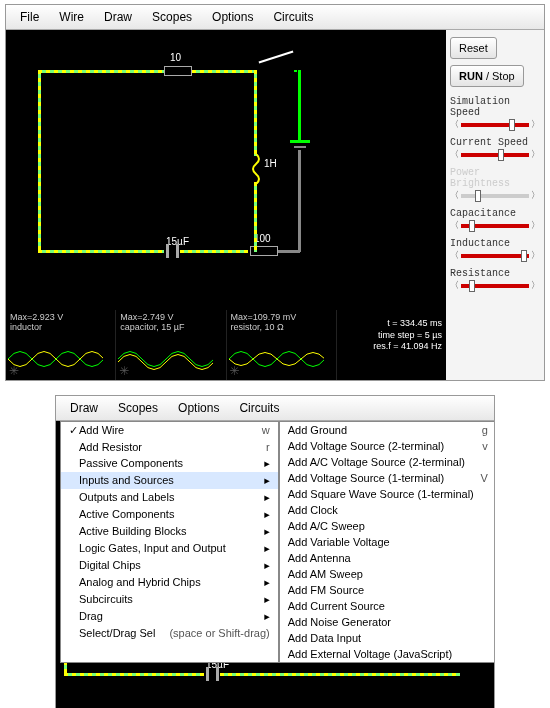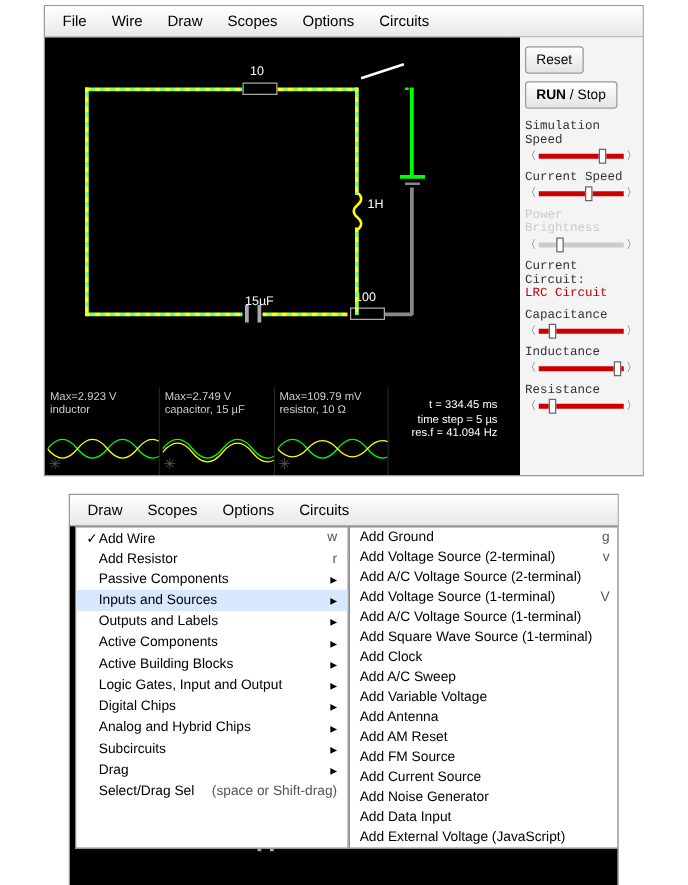--- a/index.html
+++ b/index.html
@@ -19,40 +19,40 @@
   .slider.dim .track { background: #ccc; }
   .slider .thumb { position: absolute; top: -4px; width: 6px; height: 12px; background: #fff; border: 1px solid #666; }
   .arrow { font-size: 9px; color: #444; cursor: pointer; }
   .circuit-name { color: #b00; font-size: 10px; }
   
   .wire { position: absolute; background: repeating-linear-gradient(to right,#ff0 0,#ff0 4px,#7f7 4px,#7f7 8px); }
   .wire.v { background: repeating-linear-gradient(to bottom,#ff0 0,#ff0 4px,#7f7 4px,#7f7 8px); }
   .label-w { position: absolute; color: #fff; font-size: 10px; }
   .comp-box { position: absolute; border: 1px solid #aaa; background: #000; }
   
-  .scopes { position: absolute; bottom: 0; left: 0; right: 14px; height: 70px; display: flex; background: #000; }
+  .scopes { position: absolute; bottom: 0; left: 0; right: 0; height: 70px; display: flex; background: #000; }
   .scope { flex: 1; padding: 2px 4px; color: #ccc; font-size: 9px; position: relative; border-right: 1px solid #222; overflow: hidden; }
   .scope svg { position: absolute; bottom: 4px; left: 2px; }
   .scope-info { flex: 1; color: #fff; font-size: 9px; padding: 8px 4px; line-height: 1.3; text-align: right; }
   .gear { position:absolute; bottom:2px; left:3px; color:#555; font-size:12px;}
   
   .panel2 { width: 440px; margin: 14px auto; border:1px solid #999;}
   .submenu-row { display: flex; }
   .menu-col { background: #fff; border: 1px solid #888; font-size: 11px; }
   .menu-item { padding: 2px 8px; display: flex; justify-content: space-between; cursor: pointer; white-space: nowrap; }
   .menu-item.sel { background: #d8e8ff; }
   .menu-item .k { color: #555; margin-left: 14px; }
   .menu-item .arr { margin-left: 12px; }
   .chk { width:10px; display:inline-block;}
   .canvas2 { background:#000; flex:1; position:relative; height:290px; overflow:hidden;}
 </style>
 </head>
 <body>
 
-<div class="panel" style="width:480px">
+<div class="panel" style="width:540px">
   <div class="menubar" id="menubar1">
       <span>File</span>
       <span>Wire</span>
       <span>Draw</span>
       <span>Scopes</span>
       <span>Options</span>
       <span>Circuits</span>
     </div>
   <div class="app">
     <div class="canvas">
@@ -154,24 +154,20 @@
             <div class="slider-label dim">Power Brightness</div>
             <div class="slider dim">
               <span class="arrow">〈</span>
               <div class="track">
                 <div class="thumb" style="left:20%"></div>
               </div>
               <span class="arrow">〉</span>
             </div>
           </div>
         </div>
-      <div class="slider-group">
-        <div class="slider-label">Current Circuit:</div>
-        <div class="circuit-name">LRC Circuit</div>
-      </div>
       <div id="sliders-b">
           <div class="slider-group">
             <div class="slider-label">Capacitance</div>
             <div class="slider">
               <span class="arrow">〈</span>
               <div class="track">
                 <div class="thumb" style="left:12%"></div>
               </div>
               <span class="arrow">〉</span>
             </div>
@@ -277,45 +273,41 @@
             </div>
             <div class="menu-item">
               <span>Add A/C Voltage Source (2-terminal)</span>
               <span class="k"></span>
             </div>
             <div class="menu-item">
               <span>Add Voltage Source (1-terminal)</span>
               <span class="k">V</span>
             </div>
             <div class="menu-item">
-              <span>Add A/C Voltage Source (1-terminal)</span>
-              <span class="k"></span>
-            </div>
-            <div class="menu-item">
               <span>Add Square Wave Source (1-terminal)</span>
               <span class="k"></span>
             </div>
             <div class="menu-item">
               <span>Add Clock</span>
               <span class="k"></span>
             </div>
             <div class="menu-item">
               <span>Add A/C Sweep</span>
               <span class="k"></span>
             </div>
             <div class="menu-item">
               <span>Add Variable Voltage</span>
               <span class="k"></span>
             </div>
             <div class="menu-item">
               <span>Add Antenna</span>
               <span class="k"></span>
             </div>
             <div class="menu-item">
-              <span>Add AM Reset</span>
+              <span>Add AM Sweep</span>
               <span class="k"></span>
             </div>
             <div class="menu-item">
               <span>Add FM Source</span>
               <span class="k"></span>
             </div>
             <div class="menu-item">
               <span>Add Current Source</span>
               <span class="k"></span>
             </div>

